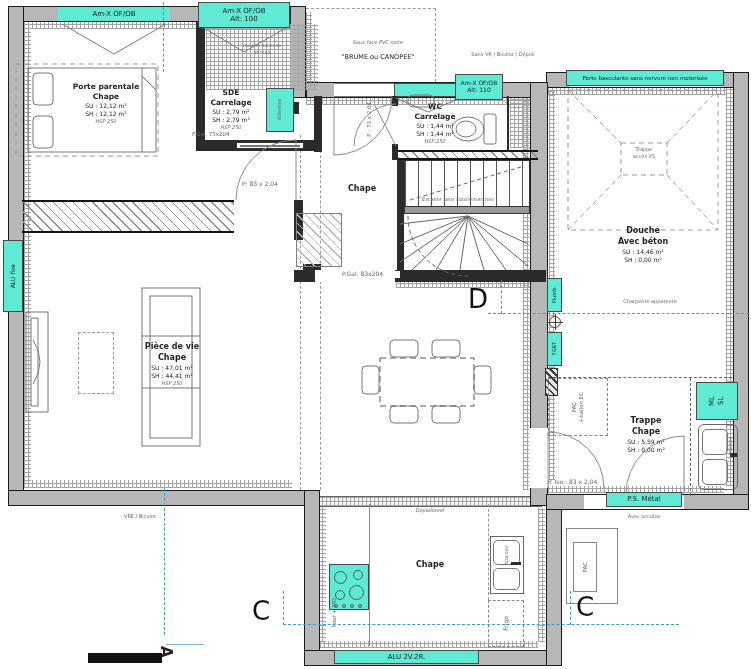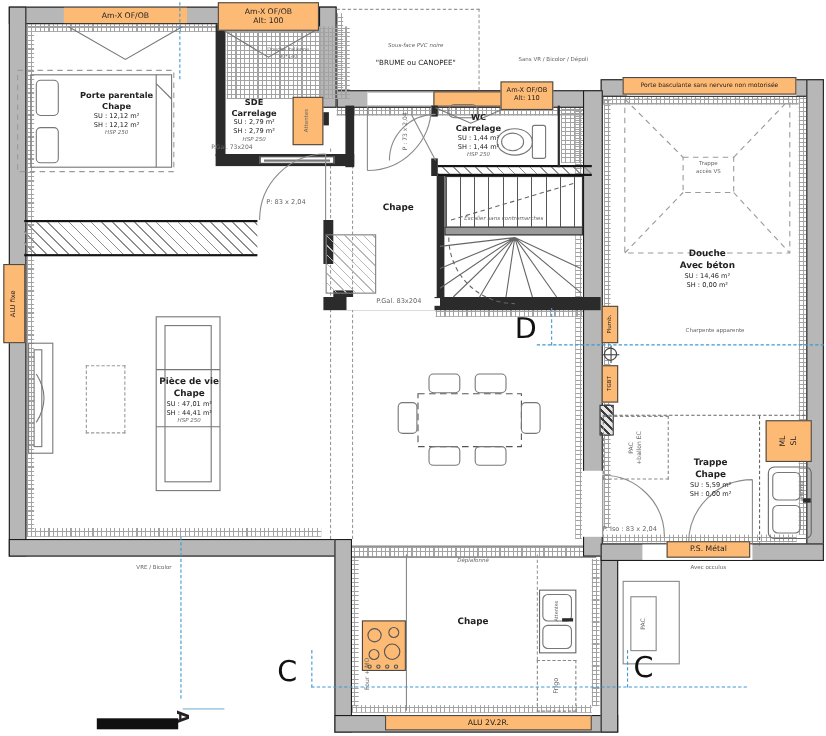--- a/index.html
+++ b/index.html
@@ -5,21 +5,21 @@
 *{margin:0;padding:0;box-sizing:border-box}
 body{background:#fff}
 #plan{position:relative;width:751px;height:669px;background:#fff;font-family:"DejaVu Sans",sans-serif;color:#222;overflow:hidden}
 .a{position:absolute}
 .w{background:#b7b7b7;border:1px solid #1c1c1c}
 .g{background-image:repeating-linear-gradient(0deg,#a3a3a3 0 1px,transparent 1px 4px),repeating-linear-gradient(90deg,#a3a3a3 0 1px,transparent 1px 4px)}
 .h{background-image:repeating-linear-gradient(45deg,#8f8f8f 0 1px,transparent 1px 7px);border-top:2px solid #141414;border-bottom:2px solid #141414}
 .hl{background-image:repeating-linear-gradient(45deg,#b9b9b9 0 1px,transparent 1px 6px);border:1px solid #808080}
 .hd{background-image:repeating-linear-gradient(45deg,#3a3a3a 0 2px,#e6e6e6 2px 5px);border:1px solid #333}
 .dk{background:#2b2b2b}
-.bx{background:#fdba74;border:1px solid #4a4a4a;display:flex;align-items:center;justify-content:center;text-align:center;flex-direction:column}
+.bx{background:#5eead4;border:1px solid #4a4a4a;display:flex;align-items:center;justify-content:center;text-align:center;flex-direction:column}
 .nb{border:none}
 .t{font-size:6px;line-height:1.15;white-space:nowrap}
 .b{font-weight:bold}
 .i{font-style:italic}
 .c{text-align:center}
 .gy{color:#666}
 .vt{writing-mode:vertical-rl;transform:rotate(180deg);white-space:nowrap}
 .dash{border:1px dashed #888;background:transparent}
 .dvl{border-left:1px dashed #999}
 .bl{border-top:1.5px dashed #3f9ad2}
@@ -175,21 +175,21 @@
     <span class="t" style="font-size:6px">Am-X OF/OB</span>
     <span class="t" style="font-size:6px">Alt: 110</span>
   </div>
   <div class="a bx" style="left:566px;top:70px;width:158px;height:16px">
       <span class="t" style="font-size:5.5px">Porte basculante sans nervure non motorisée</span>
     </div>
   <div class="a bx" style="left:3px;top:240px;width:20px;height:72px">
       <span class="t vt" style="font-size:6px">ALU fixe</span>
     </div>
   <div class="a t c gy" style="left:110px;top:514px;width:60px;font-size:5px">VRE / Bicolor</div>
-  <div class="a bx" style="left:350px;top:650px;width:188px;height:14px">
+  <div class="a bx" style="left:334px;top:650px;width:145px;height:14px">
       <span class="t" style="font-size:7px">ALU 2V.2R.</span>
     </div>
   <div class="a bx" style="left:606px;top:492px;width:76px;height:15px">
       <span class="t" style="font-size:7px">P.S. Métal</span>
     </div>
   <div class="a t c gy" style="left:612px;top:514px;width:64px;font-size:5px">Avec occulus</div>
   <div class="a t gy" style="left:548px;top:479px;width:64px">P. Iso : 83 x 2,04</div>
   <div class="a t gy" style="left:242px;top:181px;width:60px">P: 83 x 2,04</div>
   <div class="a t gy" style="left:192px;top:131px;width:62px;font-size:5.5px">P.Gal. 73x204</div>
   <div class="a t gy" style="left:342px;top:271px;width:58px;background:#fff">P.Gal. 83x204</div>

